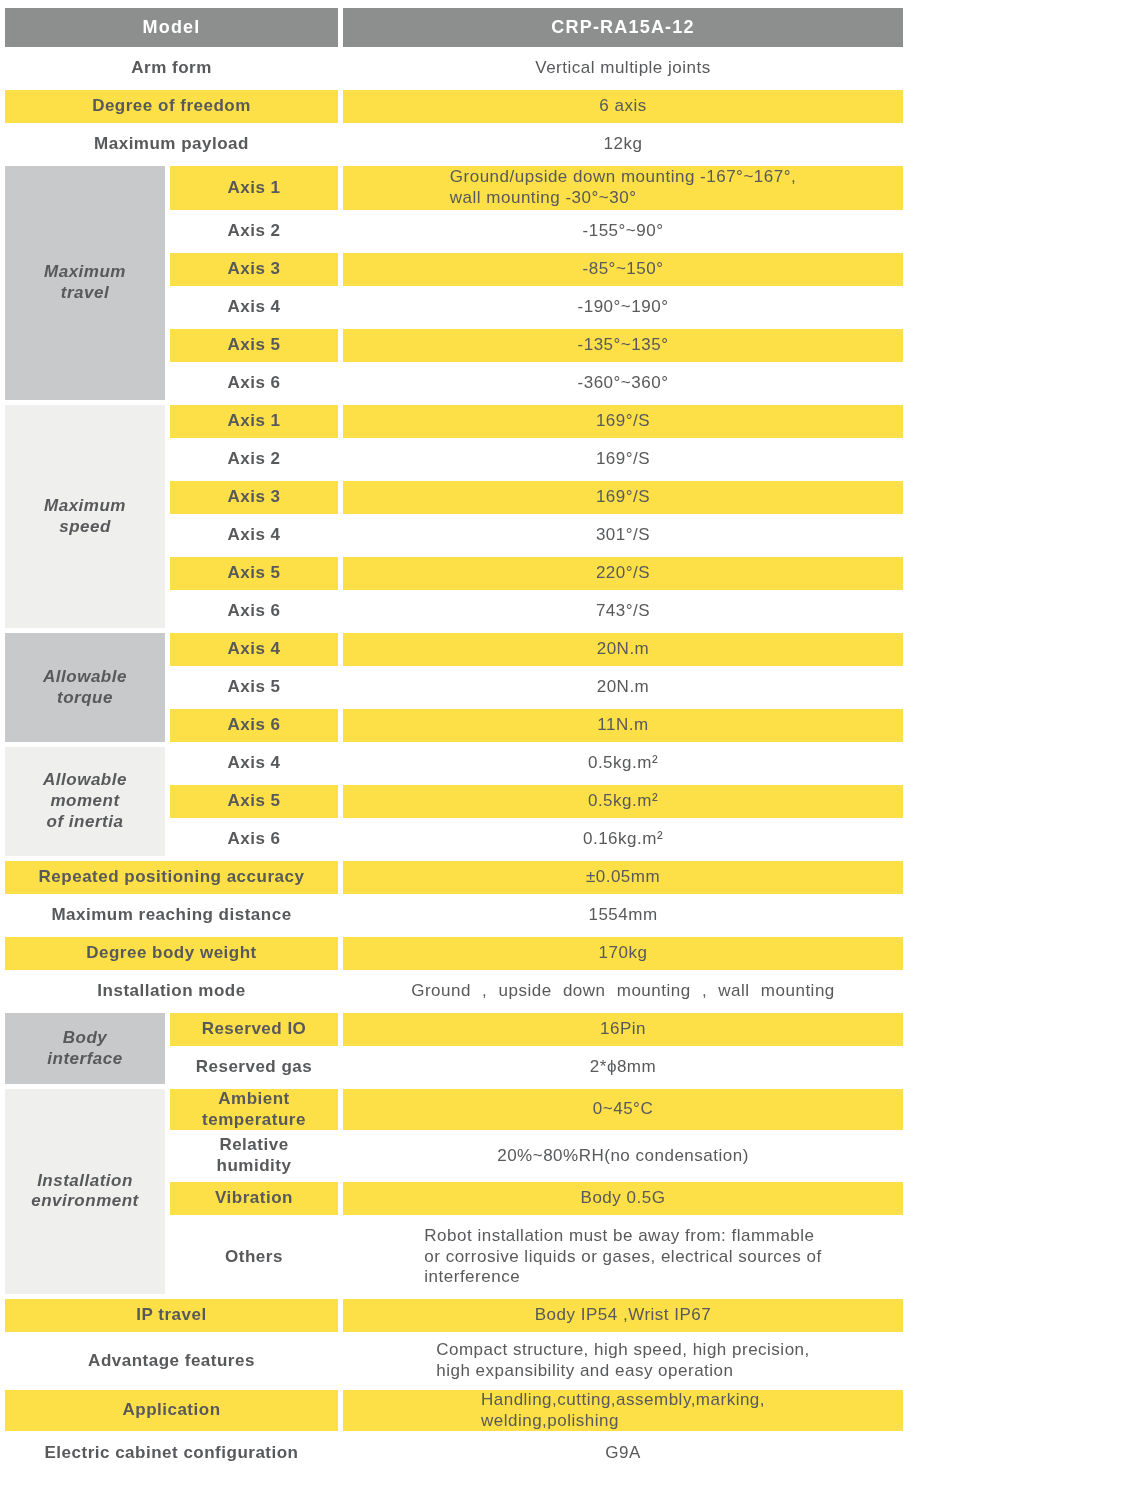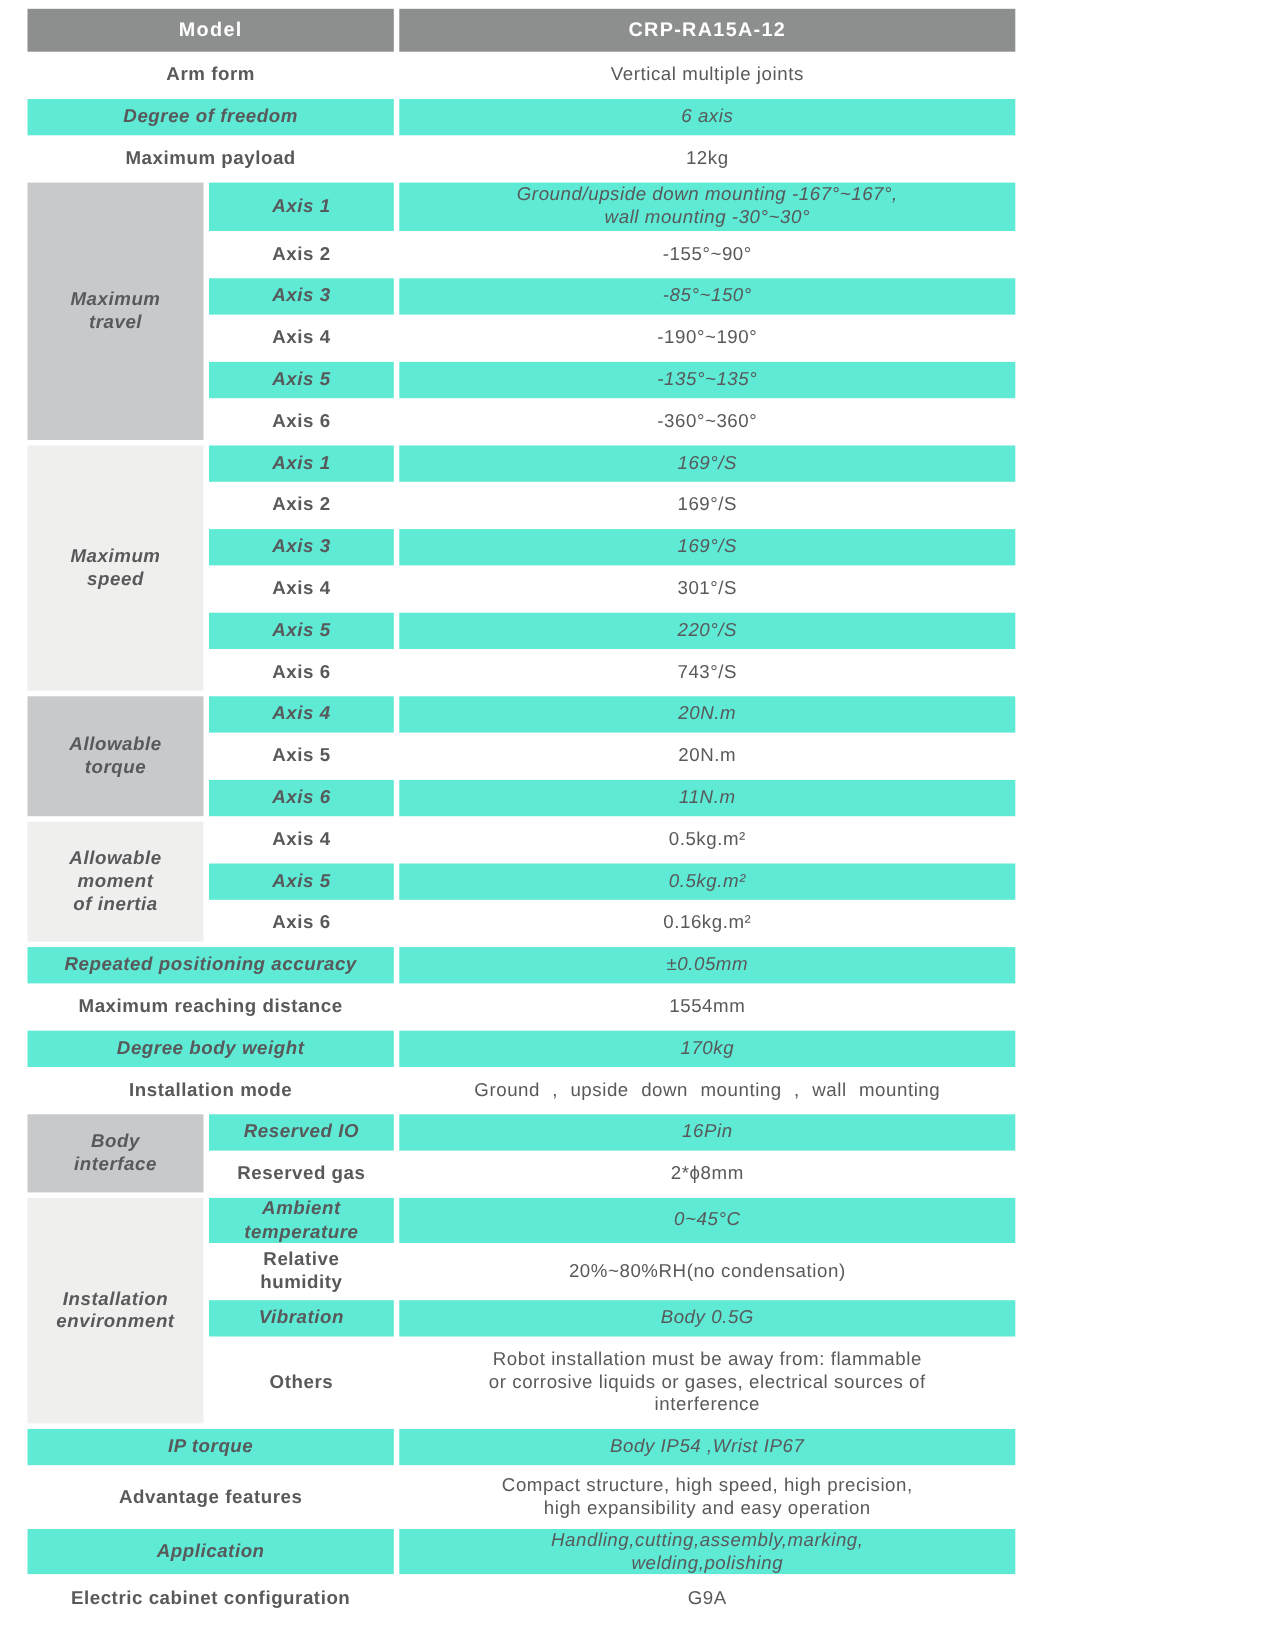--- a/index.html
+++ b/index.html
@@ -1,21 +1,21 @@
 <!DOCTYPE html>
 <html><head>
 <meta charset="utf-8">
 <style>
   html,body{margin:0;padding:0;background:#ffffff;}
   body{
     width:1148px;height:1486px;
     font-family:"Liberation Sans","DejaVu Sans",sans-serif;
     color:#58595b;
   }
-  .page{padding:3px 0 0 20px;}
+  .page{padding:3px 0 0 0;}
   table.spec{
     border-collapse:separate;
     border-spacing:5px;
     table-layout:fixed;
     width:908px;
   }
   col.c1{width:160px;}
   col.c2{width:168px;}
   col.c3{width:560px;}
   .spec tr{height:33px;}
@@ -38,26 +38,26 @@
     font-weight:bold;
     font-size:18px;
     letter-spacing:1.2px;
   }
   td.lab,td.sub,td.grp{
     font-weight:bold;
     white-space:pre-line;
   }
   td.grp{background:#c8c9ca;font-style:italic;}
   td.grp.lt{background:#efefee;}
-  tr.g > td.lab, tr.g > td.sub, tr.g > td.val{background:#5eead4;font-style:italic;}
+  tr.g > td.lab, tr.g > td.sub, tr.g > td.val{background:#fde047;}
   td.val{font-weight:normal;}
   td.val.ws{word-spacing:6px;}
   span.blk{
     display:inline-block;
-    text-align:center;
+    text-align:left;
     white-space:pre-line;
   }
 </style>
 </head>
 <body>
 
 <div class="page">
   <table class="spec">
     <colgroup>
         <col class="c1">
@@ -217,21 +217,21 @@
         <td class="val">Body 0.5G</td>
       </tr>
       <tr class="h74">
         <td class="sub">Others</td>
         <td class="val"><span class="blk">Robot installation must be away from: flammable
 or corrosive liquids or gases, electrical sources of
 interference</span></td>
       </tr>
 
       <tr class="g">
-        <td class="lab" colspan="2">IP torque</td>
+        <td class="lab" colspan="2">IP travel</td>
         <td class="val">Body IP54 ,Wrist IP67</td>
       </tr>
       <tr class="h48">
         <td class="lab" colspan="2">Advantage features</td>
         <td class="val"><span class="blk">Compact structure, high speed, high precision,
 high expansibility and easy operation</span></td>
       </tr>
       <tr class="g h40">
         <td class="lab" colspan="2">Application</td>
         <td class="val"><span class="blk">Handling,cutting,assembly,marking,

